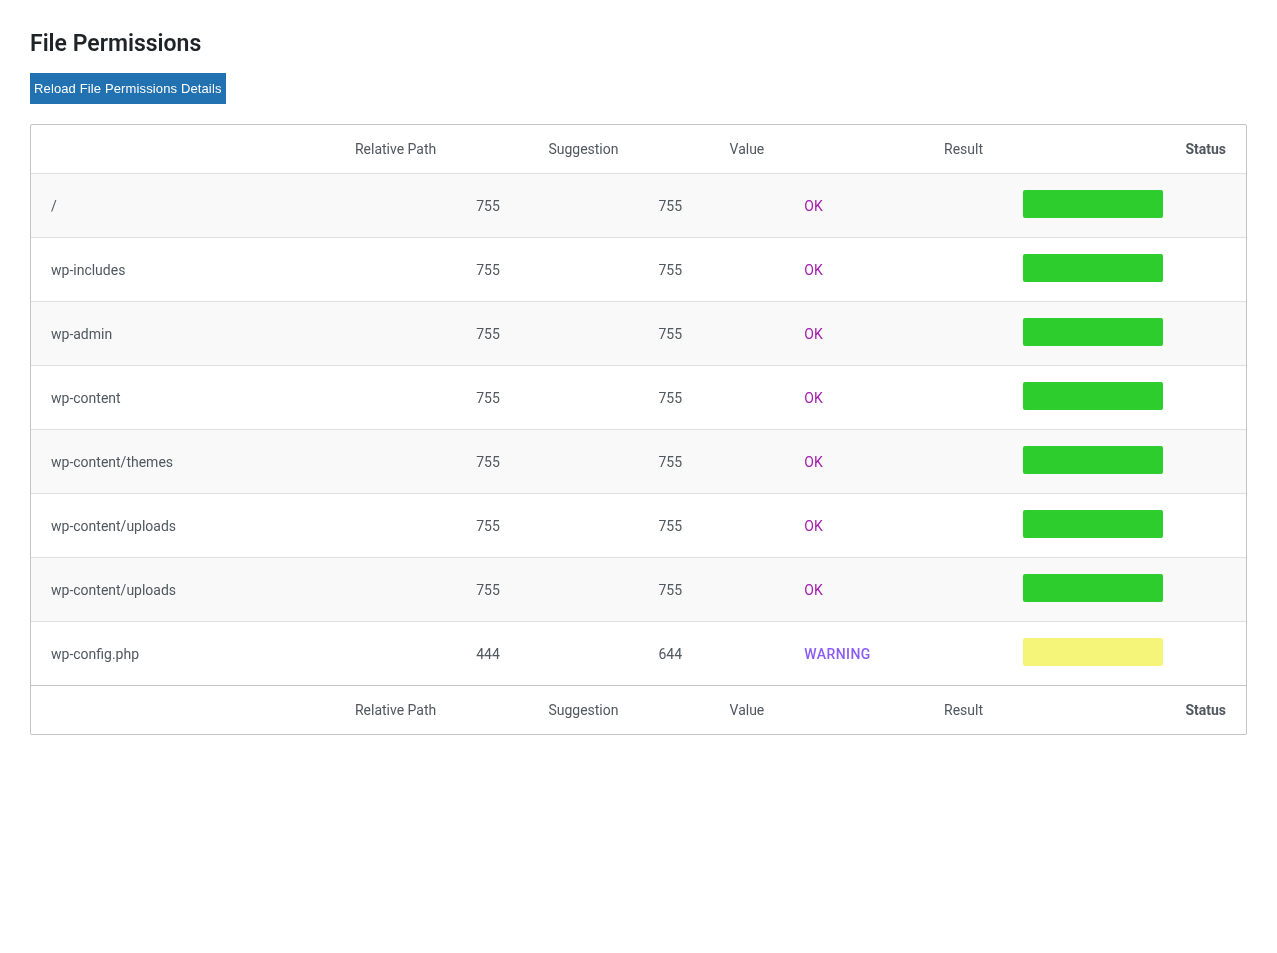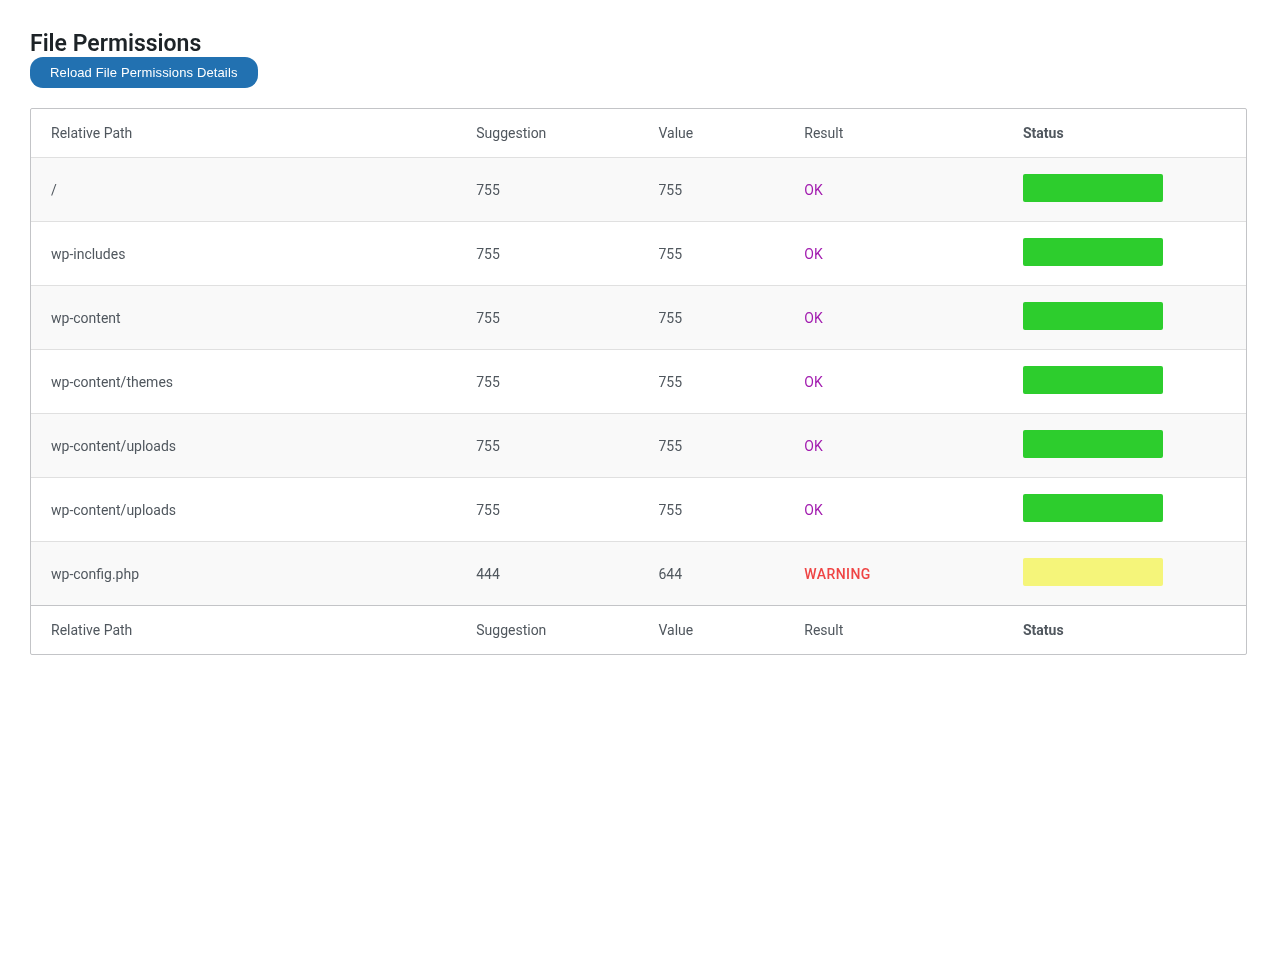--- a/index.html
+++ b/index.html
@@ -13,28 +13,29 @@
       background: #fff;
       color: #333;
       padding: 30px 30px;
       font-size: 14px;
     }
 
     .page-title {
       font-size: 23px;
       font-weight: 600;
       color: #1d2327;
+      margin-bottom: 16px;
     }
 
     .reload-btn {
       background-color: #2271b1;
       color: #fff;
       border: none;
-      border-radius: 13px;
-      padding: 8px 20px;
+      border-radius: 0;
+      padding: 8px 4px;
       font-size: 13px;
       cursor: pointer;
       margin-bottom: 20px;
       display: inline-block;
       font-weight: 500;
       letter-spacing: 0.01em;
     }
 
     .table-container {
       border: 1px solid #c3c4c7;
@@ -45,21 +46,21 @@
 
     table {
       width: 100%;
       border-collapse: collapse;
     }
 
     thead tr th,
     tfoot tr th {
       font-weight: 400;
       color: #50575e;
-      text-align: left;
+      text-align: right;
       padding: 16px 20px;
       font-size: 14px;
     }
 
     tbody tr {
       border-top: 1px solid #e0e0e0;
     }
 
     tbody tr:nth-child(odd) {
       background-color: #f9f9f9;
@@ -113,21 +114,21 @@
 
     .status-warning {
       background-color: #f5f57a;
     }
 
     .result-ok {
       color: #a21caf;
     }
 
     .result-warning {
-      color: #ef4444;
+      color: #8b5cf6;
       font-weight: 500;
       letter-spacing: 0.03em;
     }
   </style>
 </head>
 <body>
 
 
 
 <h1 class="page-title">File Permissions</h1>
@@ -154,20 +155,27 @@
           <td class="col-status"><span class="status-badge status-ok"></span></td>
         </tr>
         <tr>
           <td class="col-path">wp-includes</td>
           <td class="col-suggestion">755</td>
           <td class="col-value">755</td>
           <td class="col-result result-ok">OK</td>
           <td class="col-status"><span class="status-badge status-ok"></span></td>
         </tr>
         <tr>
+          <td class="col-path">wp-admin</td>
+          <td class="col-suggestion">755</td>
+          <td class="col-value">755</td>
+          <td class="col-result result-ok">OK</td>
+          <td class="col-status"><span class="status-badge status-ok"></span></td>
+        </tr>
+        <tr>
           <td class="col-path">wp-content</td>
           <td class="col-suggestion">755</td>
           <td class="col-value">755</td>
           <td class="col-result result-ok">OK</td>
           <td class="col-status"><span class="status-badge status-ok"></span></td>
         </tr>
         <tr>
           <td class="col-path">wp-content/themes</td>
           <td class="col-suggestion">755</td>
           <td class="col-value">755</td>

